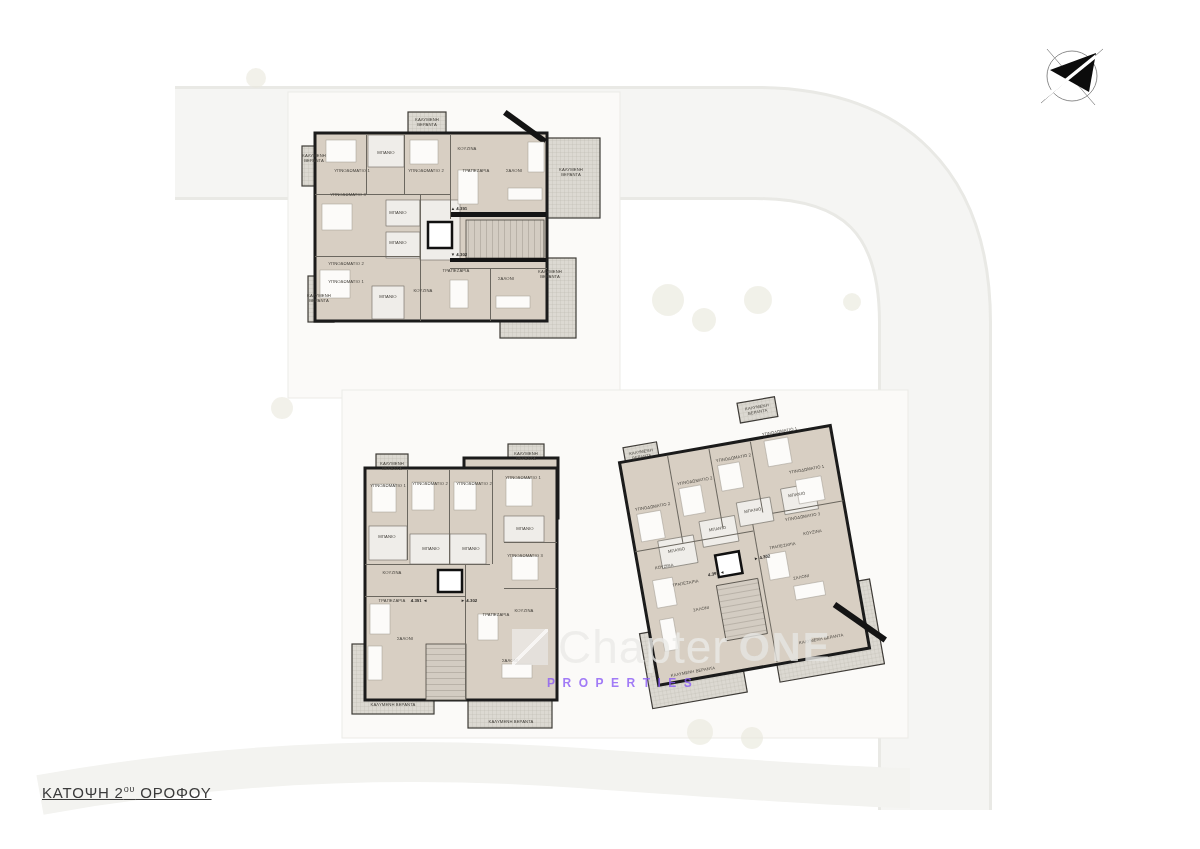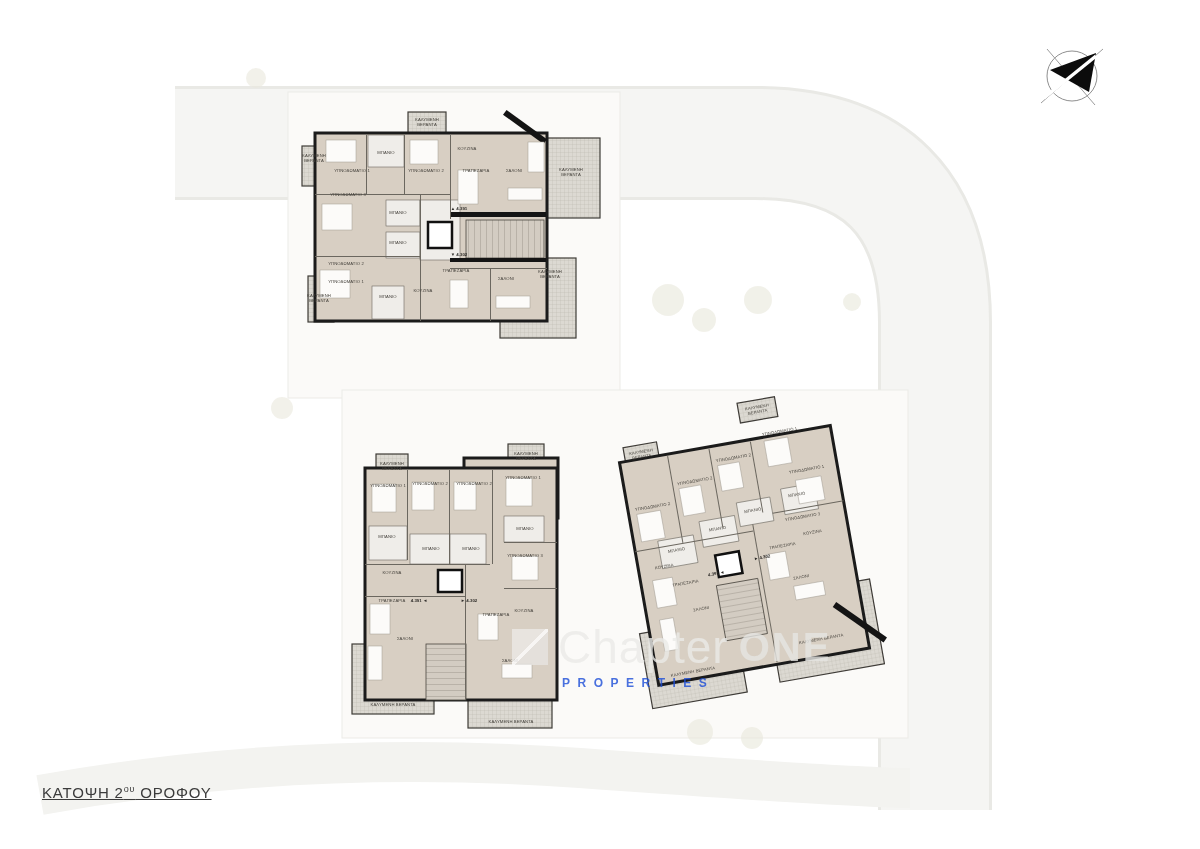--- a/index.html
+++ b/index.html
@@ -25,21 +25,21 @@
   .north{position:absolute;left:1036px;top:40px;z-index:2;}
 
   
   .watermark{position:absolute;left:512px;top:620px;z-index:3;opacity:0.8;pointer-events:none;}
   .wm-row{display:flex;align-items:center;gap:10px;}
   .wm-logo{width:36px;height:36px;background:
      linear-gradient(135deg,#eceae7 0 46%,#ffffff 46% 54%,#e7e5e2 54%);
      display:inline-block;}
   .wm-thin{font-size:46px;font-weight:300;color:#ebebe8;letter-spacing:1px;}
   .wm-bold{font-size:40px;font-weight:bold;color:#e6e6e3;letter-spacing:2px;}
-  .wm-tagline{margin-top:2px;margin-left:50px;font-size:12px;letter-spacing:7.5px;color:#1d4ed8;font-weight:bold;}
+  .wm-tagline{margin-top:2px;margin-left:35px;font-size:12px;letter-spacing:7.5px;color:#8b5cf6;font-weight:bold;}
 
   
   .plan-title{position:absolute;left:42px;top:784px;z-index:2;font-size:15px;color:#3b3b3b;letter-spacing:0.8px;text-decoration:underline;}
   .plan-title sup{font-size:9px;}
 </style>
 </head>
 <body>
 
 <div id="canvas">
 

